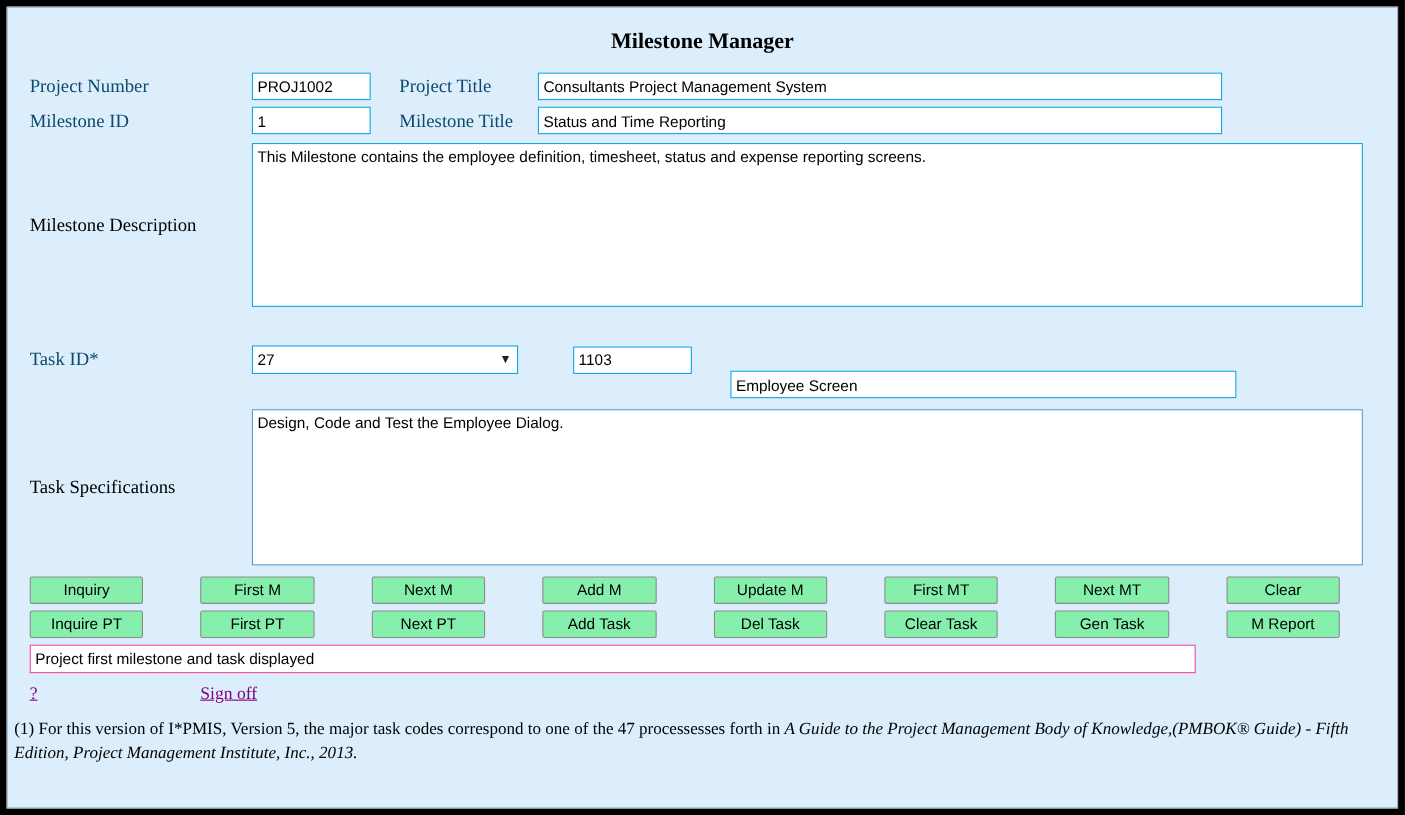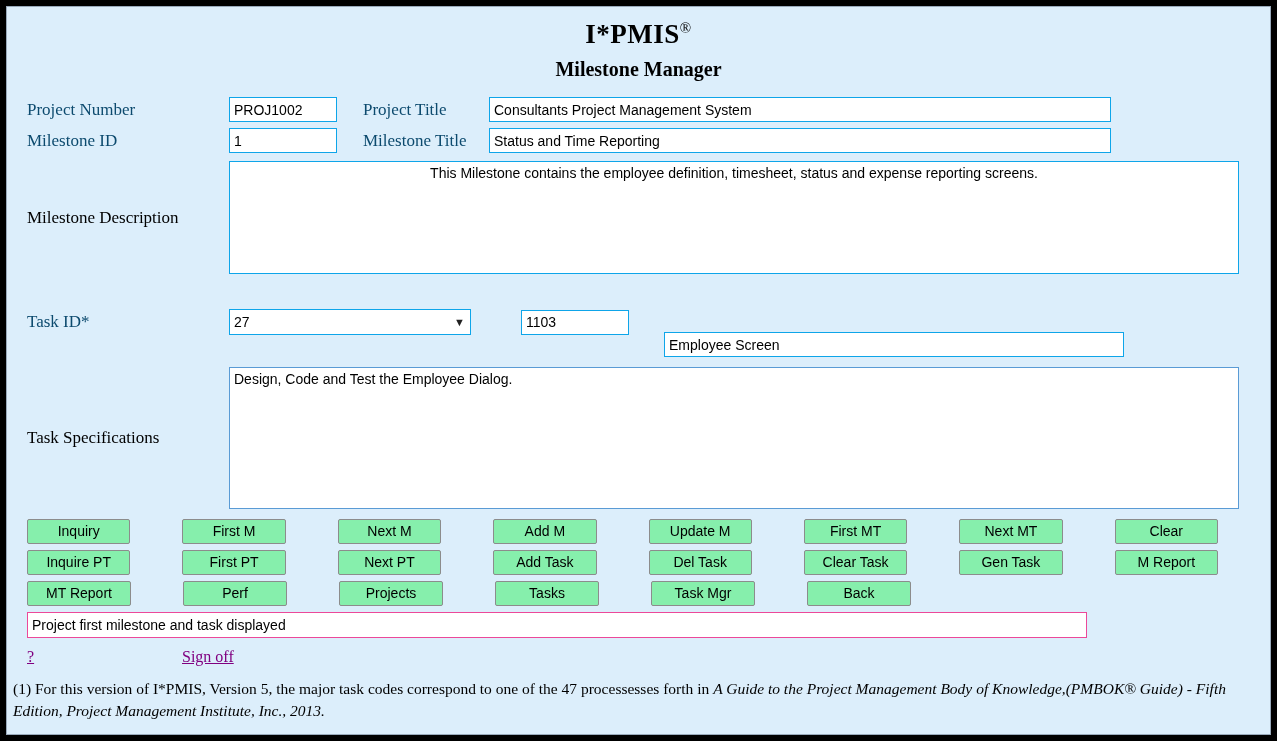--- a/index.html
+++ b/index.html
@@ -81,24 +81,23 @@
     display: flex;
     align-items: center;
     margin-top: 8px;
   }
   .desc-label {
     width: 202px;
     font-size: 17px;
   }
   textarea.desc {
     width: 1010px;
-    height: 113px;
+    height: 149px;
     resize: none;
     line-height: 1.35;
-    text-align: center;
   }
 
   .task-row {
     display: flex;
     align-items: center;
     margin-top: 13px;
   }
   select.sel {
     width: 242px;
     height: 26px;
@@ -211,21 +210,20 @@
     line-height: 1.4;
   }
   .footnote i { font-style: italic; }
 </style>
 </head>
 <body>
 
 <div class="app">
 
   <div class="title-block">
-    <div class="app-title"><span>I*PMIS</span><sup>®</sup></div>
     <div class="app-subtitle">Milestone Manager</div>
   </div>
 
   <div class="form">
 
     <div class="row">
       <div class="lbl lbl-w1">Project Number</div>
       <input class="txt proj-num" value="PROJ1002" style="">
       <div class="lbl lbl-w2">Project Title</div>
       <input class="txt proj-title" value="Consultants Project Management System" style="">
@@ -276,28 +274,20 @@
     <div class="btn-row">
       <div class="btn">Inquire PT</div>
       <div class="btn">First PT</div>
       <div class="btn">Next PT</div>
       <div class="btn">Add Task</div>
       <div class="btn">Del Task</div>
       <div class="btn">Clear Task</div>
       <div class="btn">Gen Task</div>
       <div class="btn">M Report</div>
     </div>
-    <div class="btn-row">
-      <div class="btn">MT Report</div>
-      <div class="btn">Perf</div>
-      <div class="btn">Projects</div>
-      <div class="btn">Tasks</div>
-      <div class="btn">Task Mgr</div>
-      <div class="btn">Back</div>
-    </div>
   </div>
 
   <div class="status-row">
     <input class="status" value="Project first milestone and task displayed" style="">
   </div>
 
   <div class="links-row">
     <span class="link help-link">?</span>
     <span class="link">Sign off</span>
   </div>

